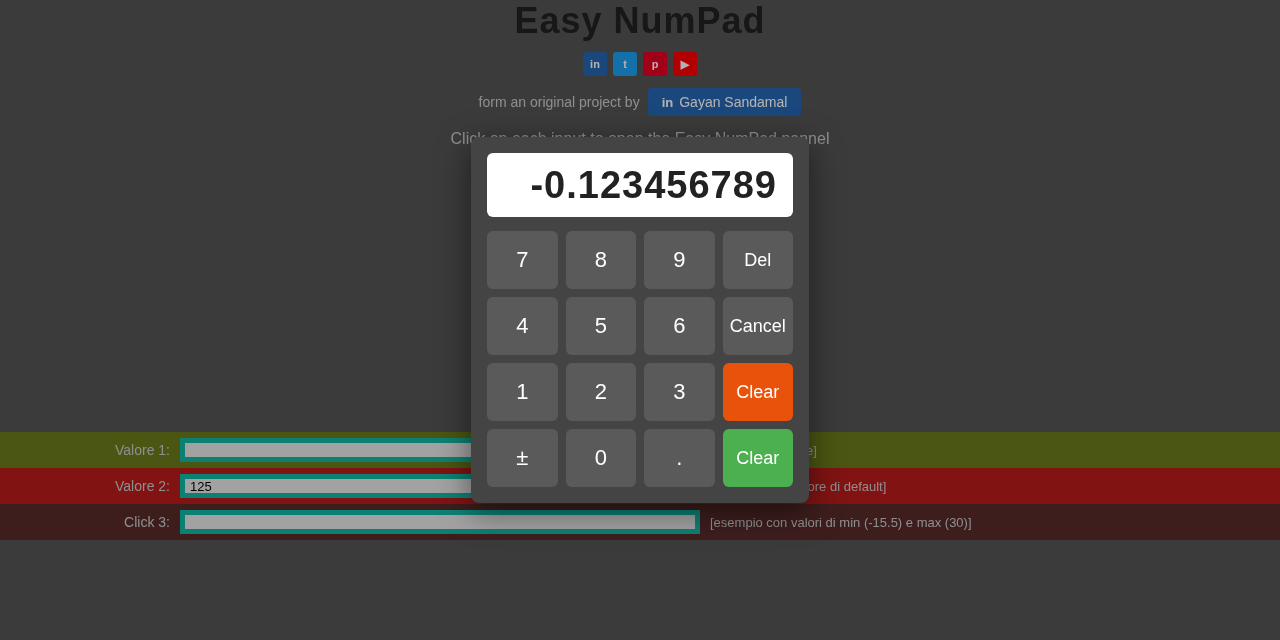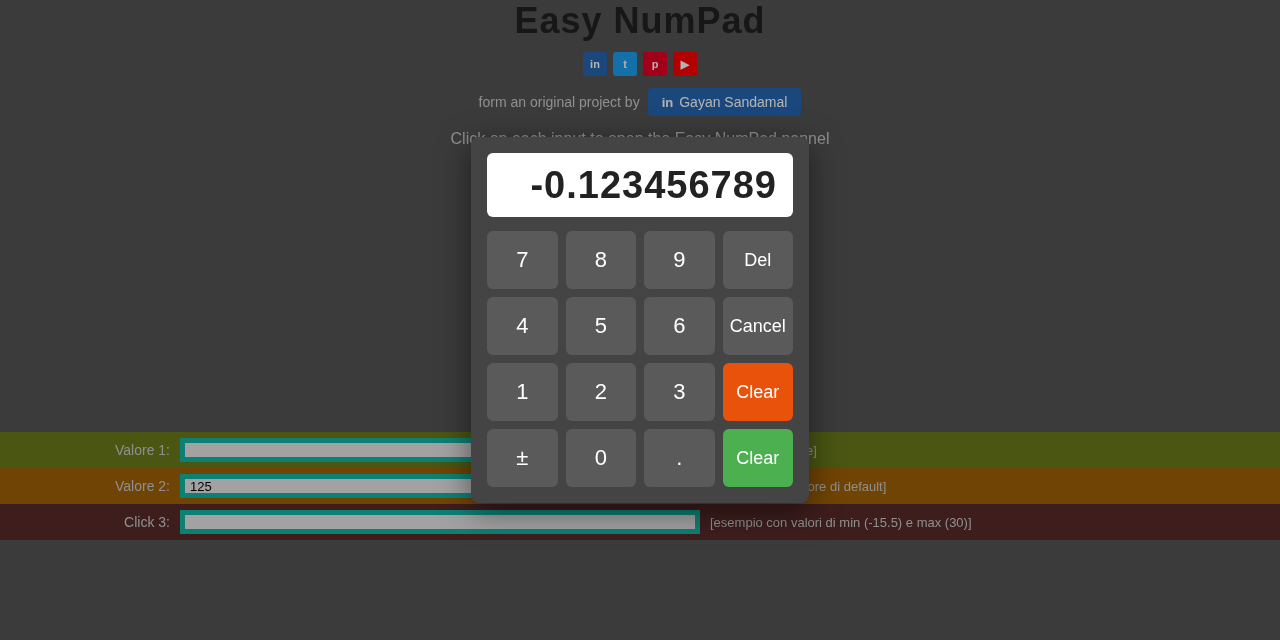--- a/index.html
+++ b/index.html
@@ -95,21 +95,21 @@
       left: 0;
       right: 0;
     }
     .form-row {
       display: flex;
       align-items: center;
       height: 36px;
       padding: 0 20px;
     }
     .form-row:nth-child(1) { background: #6b7c1a; }
-    .form-row:nth-child(2) { background: #a16207; }
+    .form-row:nth-child(2) { background: #b91c1c; }
     .form-row:nth-child(3) { background: #5a2a2a; }
 
     .row-label {
       color: #cccccc;
       font-size: 14px;
       width: 160px;
       text-align: right;
       padding-right: 10px;
       flex-shrink: 0;
     }

